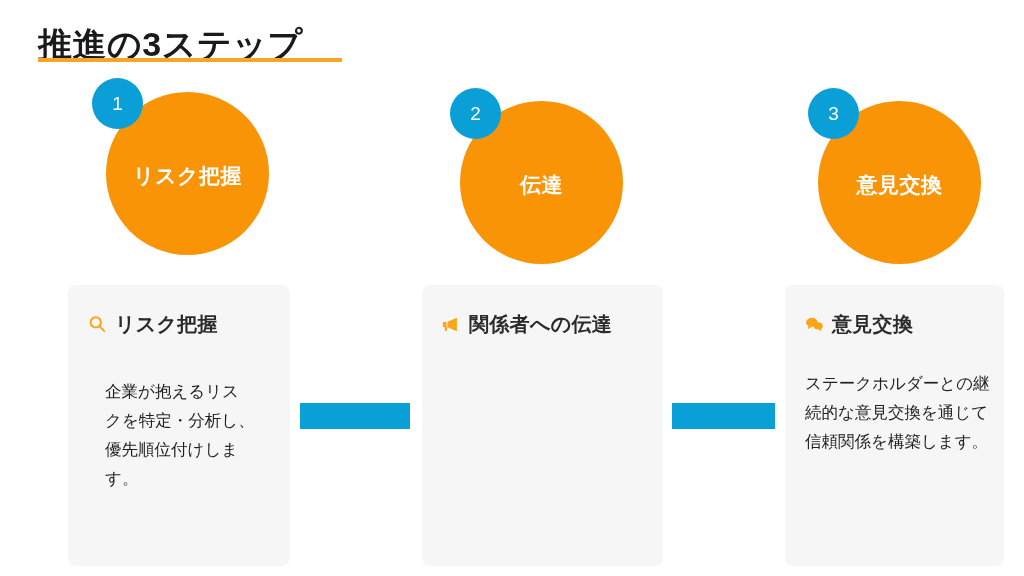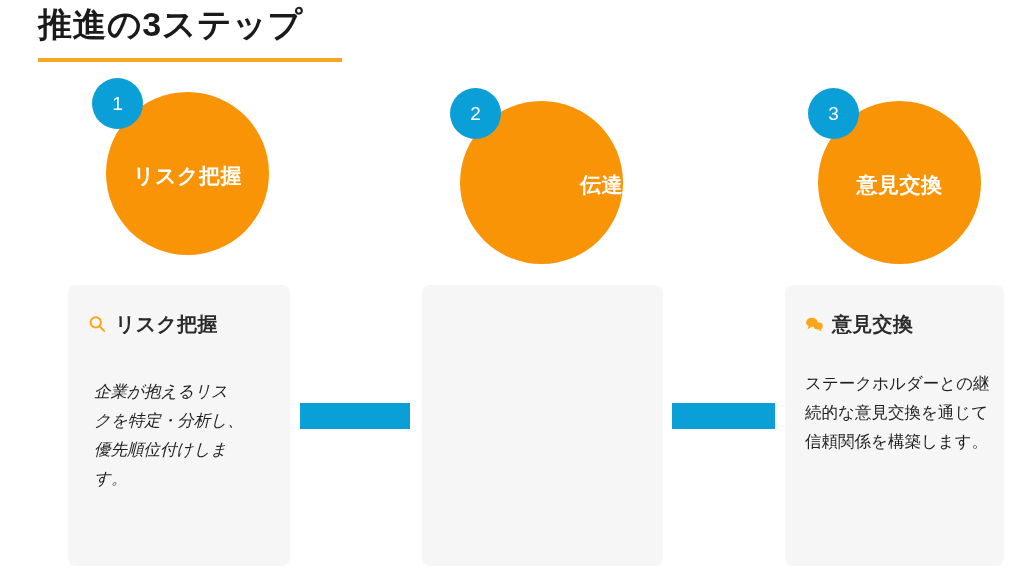--- a/index.html
+++ b/index.html
@@ -12,21 +12,21 @@
     background: #ffffff;
     font-family: "Liberation Sans", "DejaVu Sans", sans-serif;
     overflow: hidden;
     position: relative;
   }
 
   
   #slide-title {
     position: absolute;
     left: 38px;
-    top: 2px;
+    top: 22px;
     font-size: 34px;
     font-weight: bold;
     color: #1a1a1a;
     letter-spacing: 0.5px;
     line-height: 1.3;
     white-space: nowrap;
   }
   #title-underline {
     position: absolute;
     left: 38px;
@@ -62,21 +62,21 @@
     position: absolute;
     width: 163px;
     height: 163px;
     border-radius: 50%;
     background: #F99406;
     display: flex;
     align-items: center;
     justify-content: center;
   }
   #step-circle-1 { left: 38px; top: 14px; }
-  #step-circle-2 { left: 38px; top: 13px; justify-content: flex-end; }
+  #step-circle-2 { left: 38px; top: 13px; }
   #step-circle-3 { left: 33px; top: 13px; }
 
   .circle-label {
     color: #ffffff;
     font-size: 21px;
     font-weight: bold;
     letter-spacing: 0.5px;
     text-align: center;
     line-height: 1.2;
     margin-top: 4px;
@@ -140,21 +140,21 @@
   .card-icon svg { display: block; }
 
   .card-body {
     margin-top: 36px;
     font-size: 16.5px;
     line-height: 1.75;
     color: #1f1f1f;
     letter-spacing: 0px;
     text-align: left;
   }
-  #card-body-1 { width: 150px; margin-left: 8px; font-style: italic; }
+  #card-body-1 { width: 150px; margin-left: 19px; }
   #card-body-2 { width: 176px; margin-left: 4px; }
   #card-body-3 { width: 186px; margin-left: 2px; margin-top: 28px; }
 
   
   .connector {
     position: absolute;
     height: 26px;
     background: #0B9FD8;
     top: 403px;
   }
@@ -195,20 +195,30 @@
 <div class="step-col" id="step-col-2">
 
   <div class="circle-wrap" id="circle-wrap-2">
     <div class="step-circle" id="step-circle-2">
       <span class="circle-label">伝達</span>
     </div>
     <div class="step-badge" id="step-badge-2">2</div>
   </div>
 
   <div class="step-card" id="step-card-2">
+    <div class="card-head">
+      <span class="card-icon">
+        <svg width="21" height="21" viewBox="0 0 24 24" fill="currentColor">
+          <path d="M3.2 9.2h3.1v5.6H3.2a1.1 1.1 0 0 1-1.1-1.1v-3.4a1.1 1.1 0 0 1 1.1-1.1z"></path>
+          <path d="M7.4 8.9 18.2 4.3v15.4L7.4 15.1z"></path>
+          <rect x="4.3" y="14.3" width="2.6" height="5.2" rx="0.9"></rect>
+        </svg>
+      </span>
+      <span class="card-head-title">関係者への伝達</span>
+    </div>
   </div>
 </div>
 
 <div class="connector" id="connector-2"></div>
 
 <div class="step-col" id="step-col-3">
 
   <div class="circle-wrap" id="circle-wrap-3">
     <div class="step-circle" id="step-circle-3">
       <span class="circle-label">意見交換</span>

